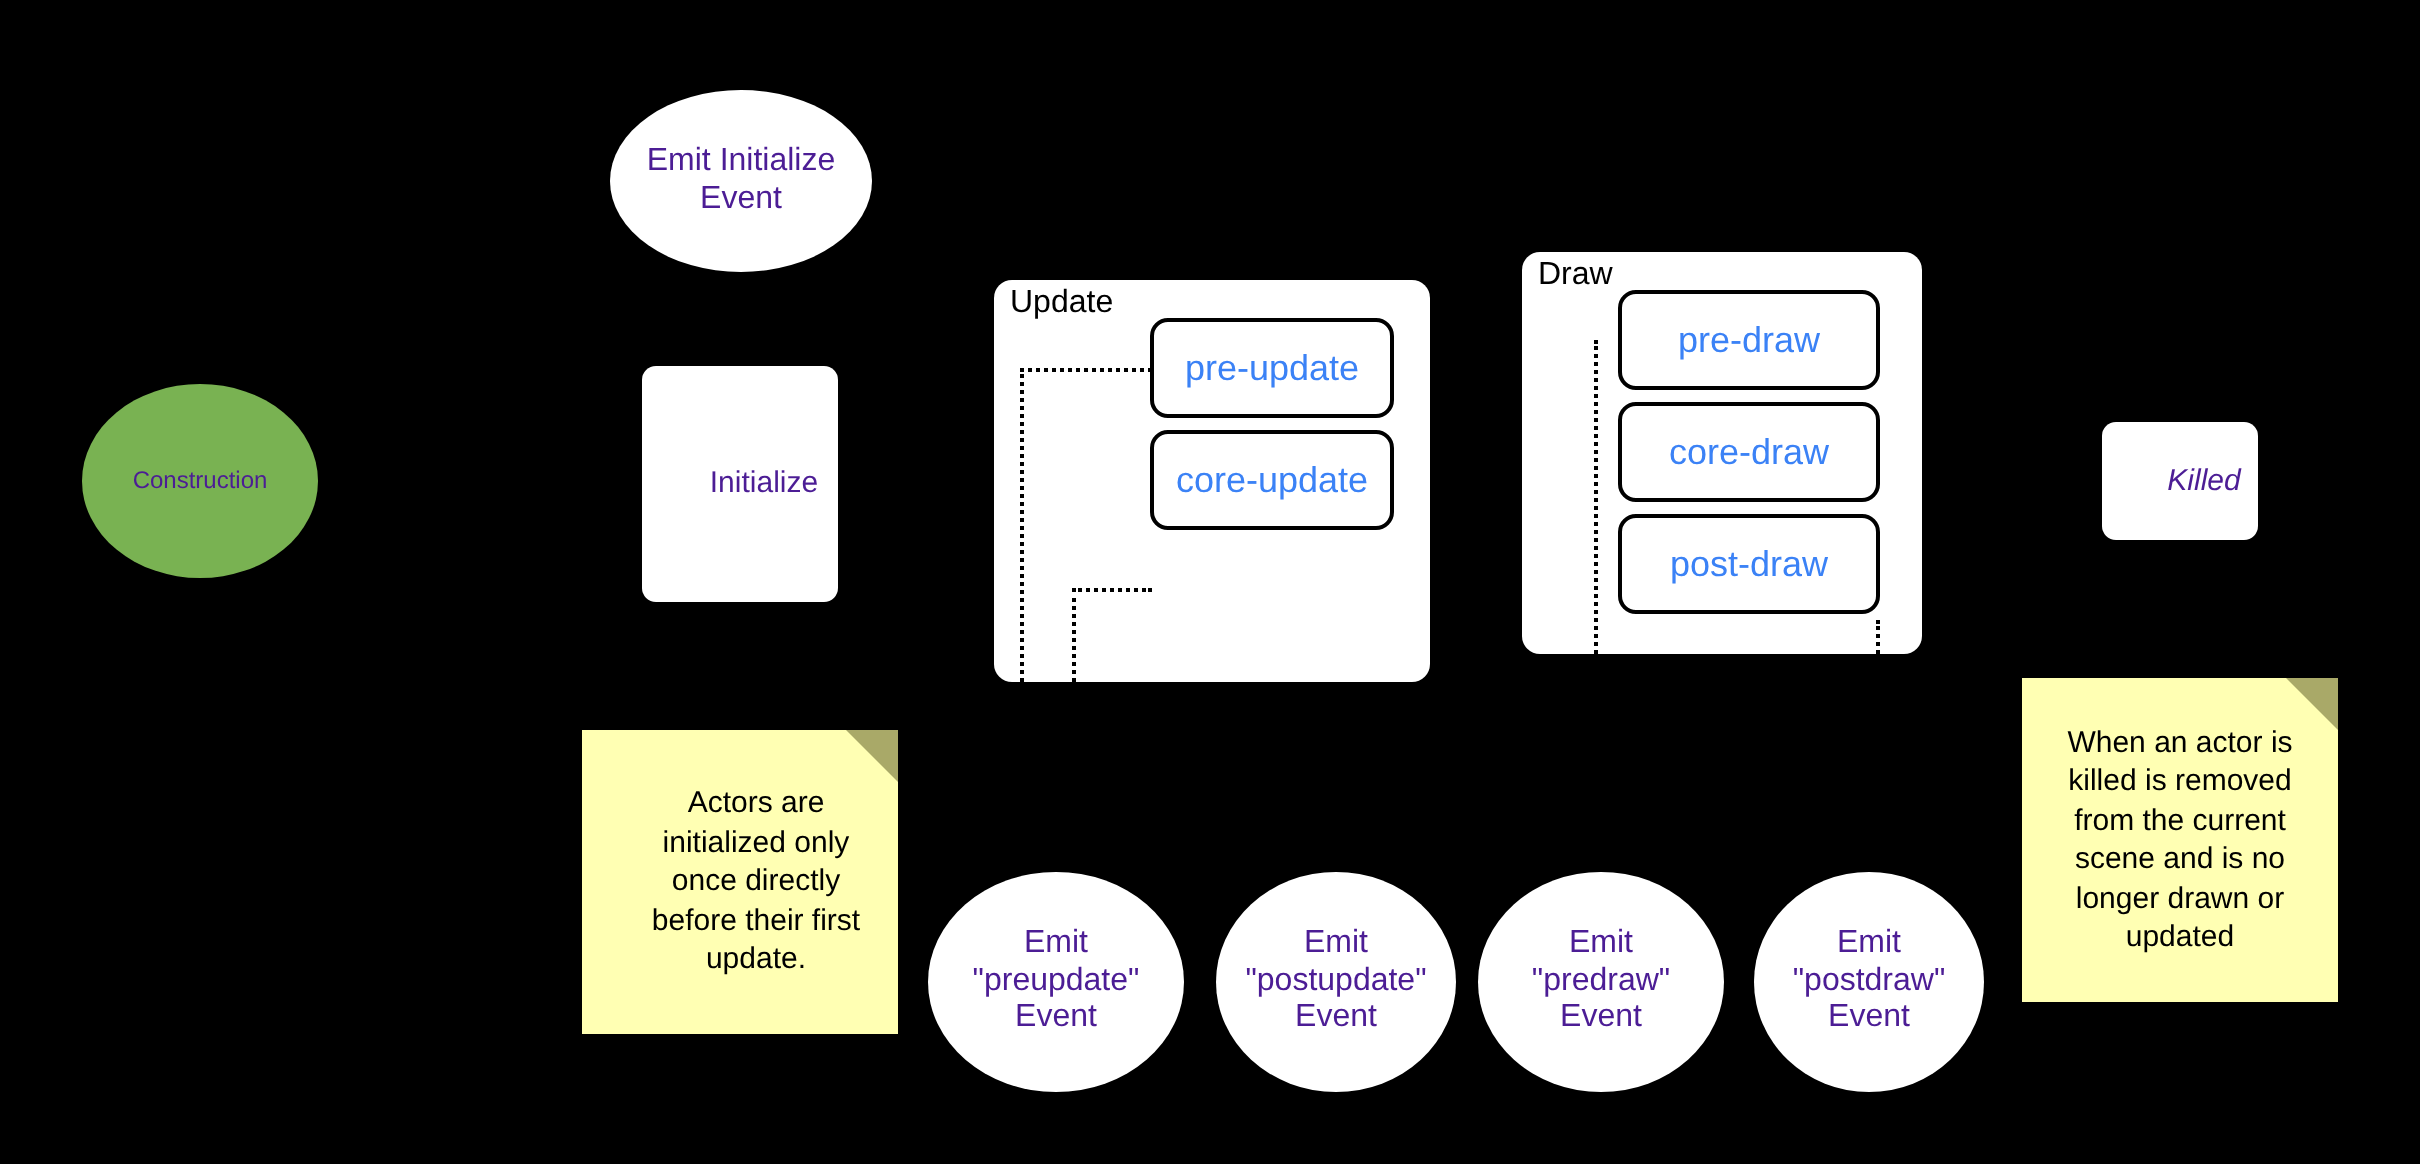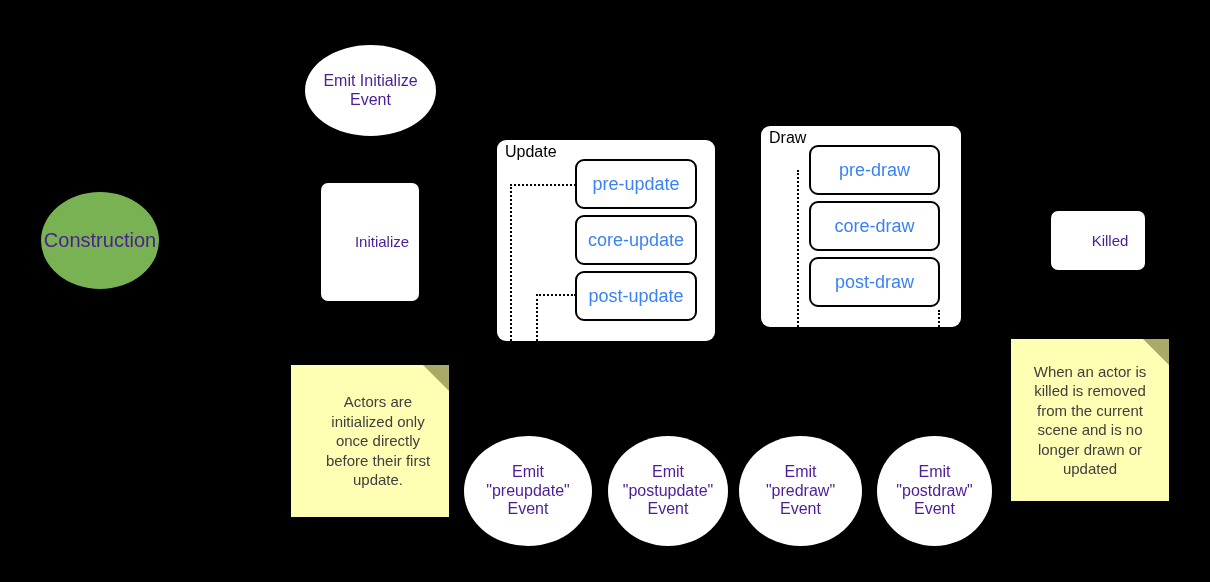--- a/index.html
+++ b/index.html
@@ -23,21 +23,21 @@
     justify-content: center;
     text-align: center;
     color: #4c1d95;
     line-height: 1.18;
   }
 
   
   .circle-state {
     border-radius: 50%;
     background: #79B252;
-    font-size: 20px;
+    font-size: 12px;
   }
 
   
   .ellipse-state {
     border-radius: 50%;
     background: #FFFFFF;
     font-size: 16px;
   }
 
   
@@ -87,21 +87,21 @@
     position: absolute;
     height: 0;
     border-top: 2px dotted #000000;
   }
 
   
   .note {
     position: absolute;
     box-sizing: border-box;
     background: #FFFFB3;
-    color: #404040;
+    color: #000000;
     font-size: 15px;
     line-height: 1.30;
     text-align: center;
     display: flex;
     align-items: center;
     justify-content: center;
     padding: 6px 8px;
   }
   .note-text { width: 100%; }
   .note-fold {
@@ -139,23 +139,20 @@
     <div class="dot-h" style="left:13px; top:44px; width:66px;"></div>
     <div class="dot-v" style="left:39px; top:154px; height:47px;"></div>
     <div class="dot-h" style="left:39px; top:154px; width:40px;"></div>
 
     <div class="phase-box" style="left:78px; top:19px; width:122px; height:50px;">
       <span>pre-update</span>
     </div>
     <div class="phase-box" style="left:78px; top:75px; width:122px; height:50px;">
       <span>core-update</span>
     </div>
-    <div class="phase-box" style="left:78px; top:131px; width:122px; height:50px;">
-      <span>post-update</span>
-    </div>
   </div>
 
   <div class="dot-v" style="left:494px; top:341px; height:96px;"></div>
   <div class="dot-v" style="left:520px; top:341px; height:96px;"></div>
 
   <div class="container" style="position:absolute; left:761px; top:126px; width:200px; height:201px;">
     <span class="container-title">Draw</span>
 
     <div class="dot-v" style="left:36px; top:44px; height:157px;"></div>
     <div class="dot-v" style="left:177px; top:184px; height:17px;"></div>
@@ -167,21 +164,21 @@
       <span>core-draw</span>
     </div>
     <div class="phase-box" style="left:48px; top:131px; width:131px; height:50px;">
       <span>post-draw</span>
     </div>
   </div>
 
   <div class="dot-v" style="left:797px; top:341px; height:96px;"></div>
   <div class="dot-v" style="left:938px; top:341px; height:96px;"></div>
 
-  <div class="node box-state" style="left:1051px; top:211px; width:94px; height:59px;">
+  <div class="node box-state" style="left:1051px; top:211px; width:78px; height:59px;font-style:italic;">
     <span>Killed</span>
   </div>
 
   <div class="note" style="left:291px; top:365px; width:158px; height:152px;padding-left:24px;">
     <div class="note-fold"></div>
     <span class="note-text">Actors are initialized only once directly before their first update.</span>
   </div>
 
   <div class="note" style="left:1011px; top:339px; width:158px; height:162px;">
     <div class="note-fold"></div>

